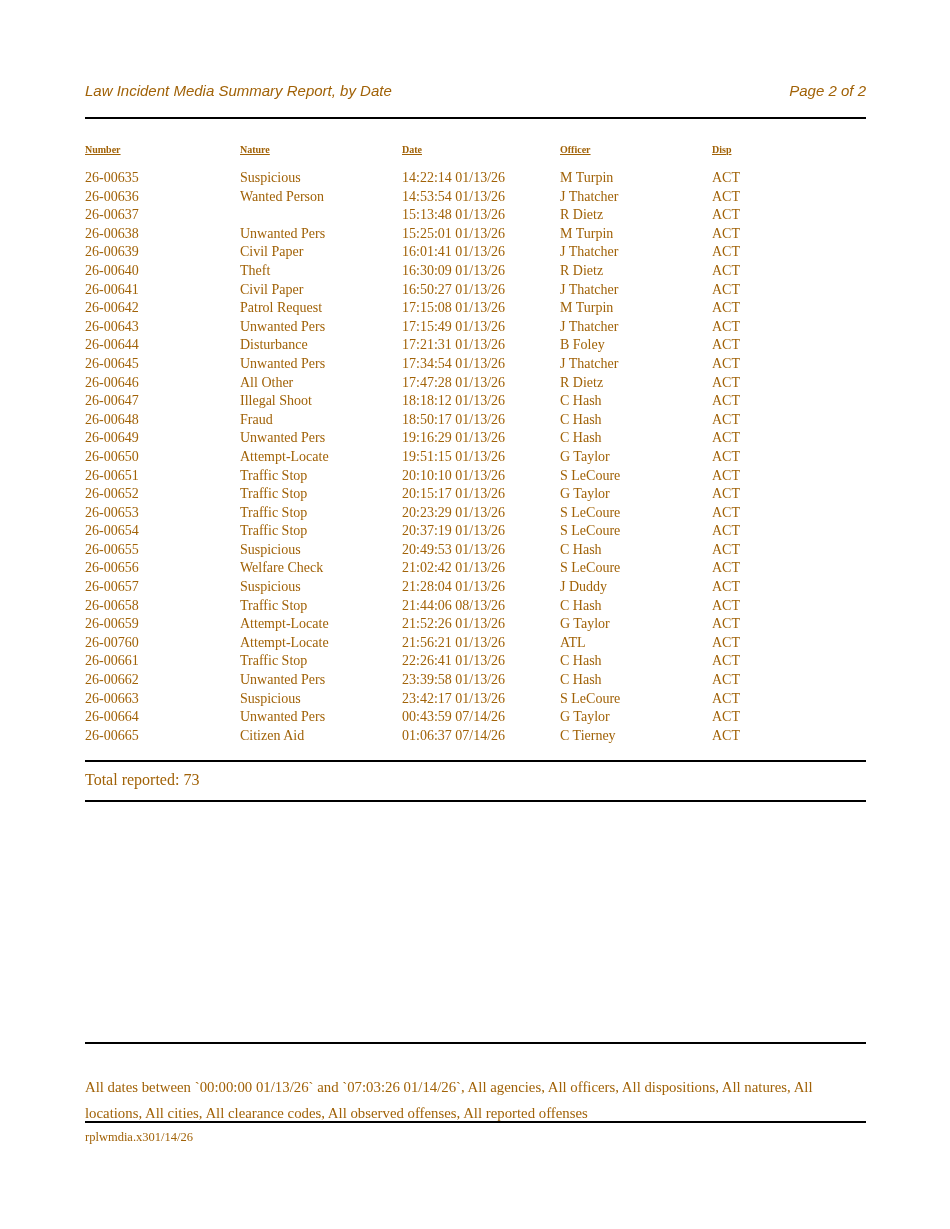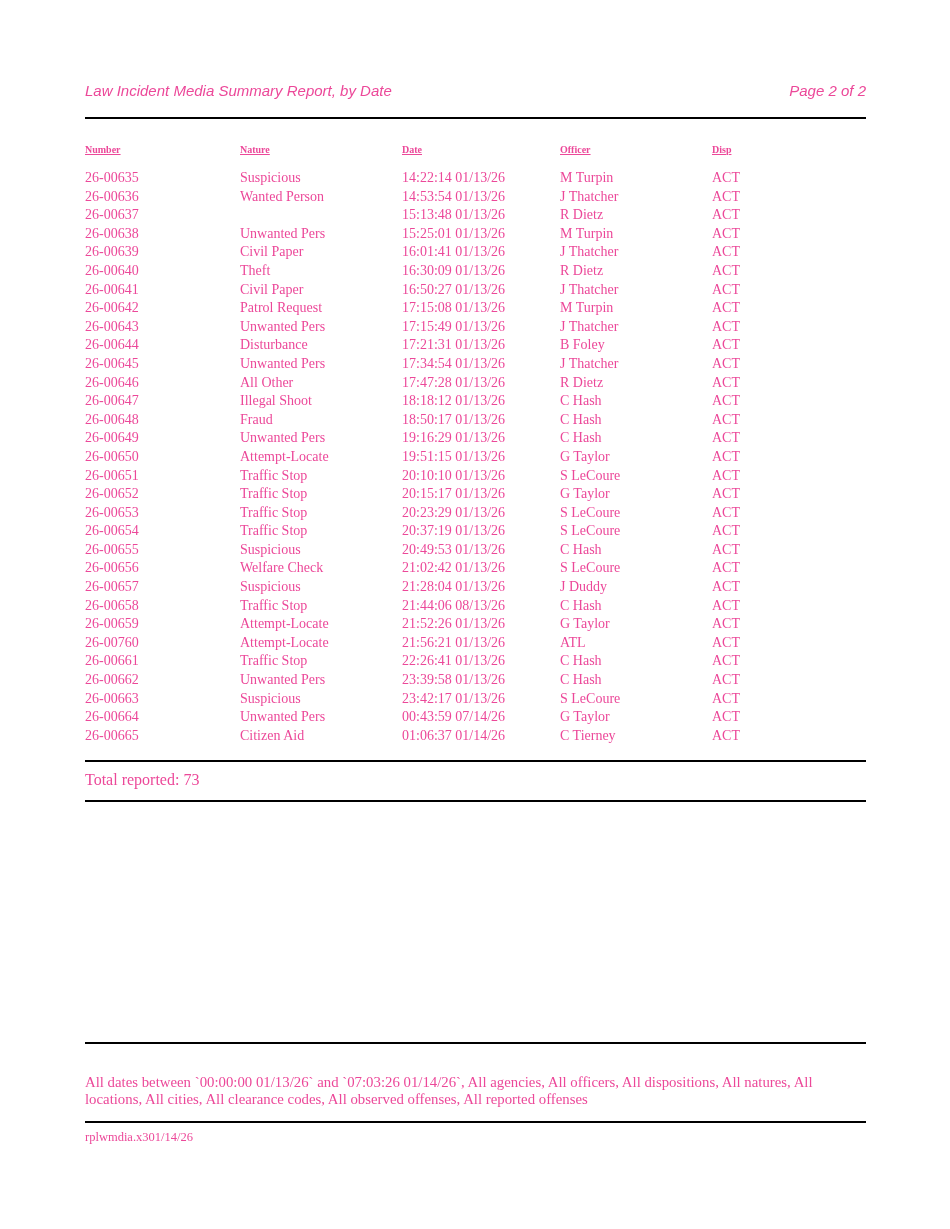--- a/index.html
+++ b/index.html
@@ -6,21 +6,21 @@
     margin: 0;
     padding: 0;
     background: #ffffff;
   }
   .page {
     position: relative;
     width: 950px;
     height: 1229px;
     background: #ffffff;
     font-family: "Liberation Serif", serif;
-    color: #ec4899;
+    color: #a16207;
     overflow: hidden;
   }
   .content-x {
     position: absolute;
     left: 85px;
     width: 781px;
   }
   
   .header-row {
     top: 83px;
@@ -77,21 +77,21 @@
   
   .includes-heading {
     top: 1054px;
     font-weight: bold;
     font-size: 15px;
     line-height: 17px;
   }
   .includes-body {
     top: 1074px;
     font-size: 14.8px;
-    line-height: 17px;
+    line-height: 26px;
   }
   
   .footer-row {
     top: 1130px;
     display: flex;
     justify-content: flex-start;
     font-size: 12.5px;
     line-height: 15px;
   }
 </style>
@@ -322,21 +322,21 @@
       <div class="trow">
         <div class="cell">26-00664</div>
         <div class="cell">Unwanted Pers</div>
         <div class="cell">00:43:59 07/14/26</div>
         <div class="cell">G Taylor</div>
         <div class="cell">ACT</div>
       </div>
       <div class="trow">
         <div class="cell">26-00665</div>
         <div class="cell">Citizen Aid</div>
-        <div class="cell">01:06:37 01/14/26</div>
+        <div class="cell">01:06:37 07/14/26</div>
         <div class="cell">C Tierney</div>
         <div class="cell">ACT</div>
       </div>
     </div>
 
   <div class="rule rule-2"></div>
 
   <div class="content-x total-row">Total reported: 73</div>
 
   <div class="rule rule-3"></div>

